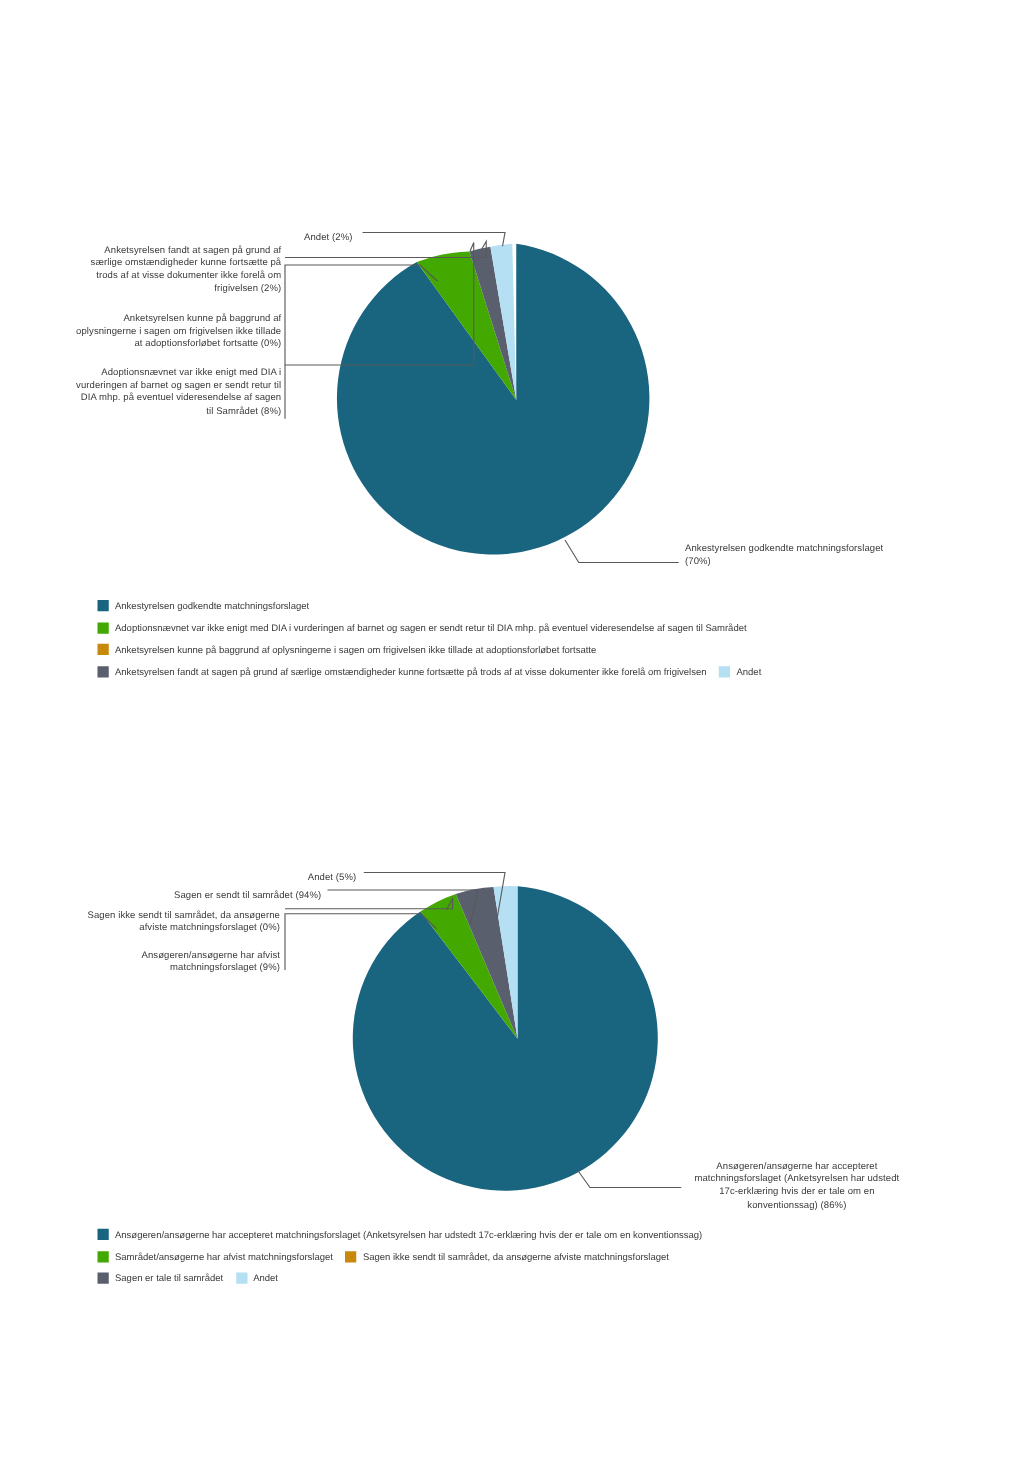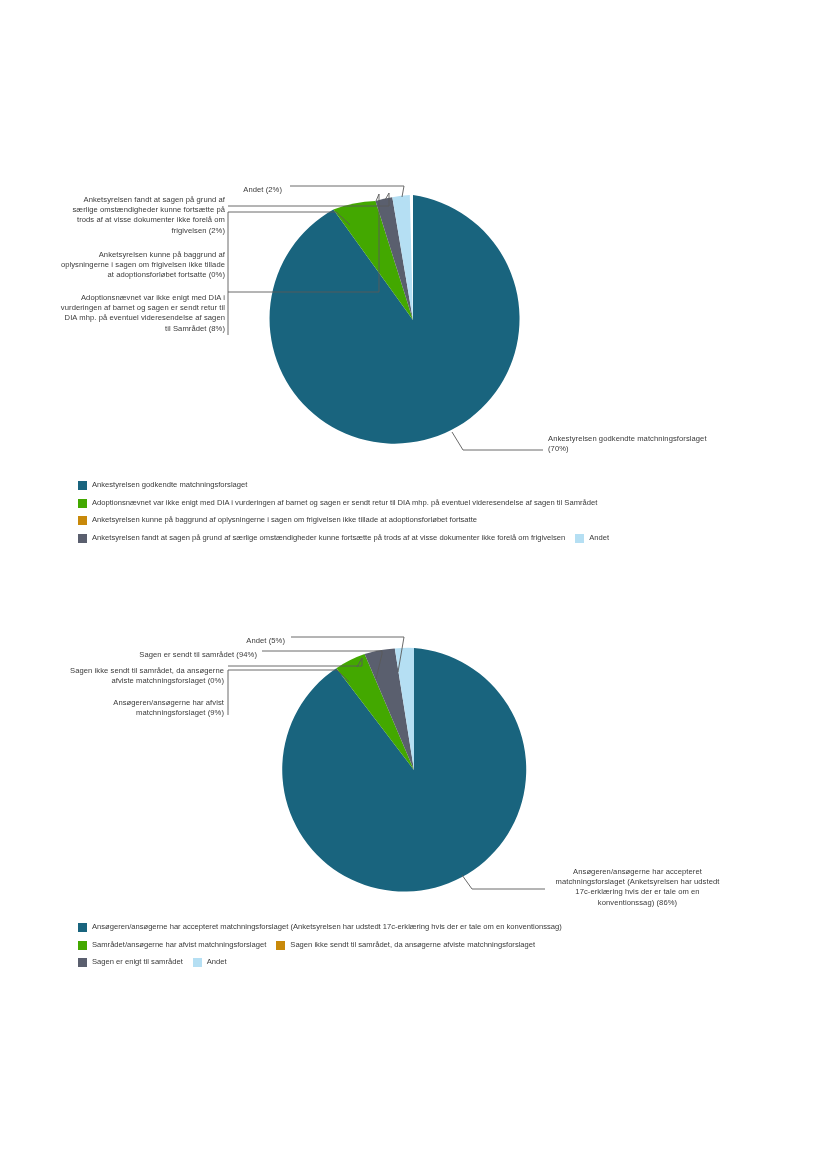--- a/index.html
+++ b/index.html
@@ -15,21 +15,21 @@
     color: #2b2b2b;
     overflow: hidden;
   }
 
   .chart-block {
     position: absolute;
     left: 0;
     width: 658px;
   }
   #chart-1 { top: 170px; height: 390px; }
-  #chart-2 { top: 622px; height: 360px; }
+  #chart-2 { top: 683px; height: 360px; }
 
   .pie-svg {
     position: absolute;
     left: 0;
     top: 0;
     overflow: visible;
   }
 
   .callout {
     position: absolute;
@@ -50,21 +50,21 @@
   }
   .legend-row {
     display: flex;
     flex-wrap: nowrap;
     align-items: center;
     margin-bottom: 7.5px;
     white-space: nowrap;
   }
   .legend-entry {
     display: inline-flex;
-    align-items: flex-end;
+    align-items: flex-start;
     margin-right: 10px;
   }
   .swatch {
     width: 9px;
     height: 9px;
     flex: 0 0 9px;
     margin-right: 5px;
     display: inline-block;
   }
   .legend-label { display: inline-block; }
@@ -193,21 +193,21 @@
         <span class="legend-label">Samrådet/ansøgerne har afvist matchningsforslaget</span>
       </span>
       <span class="legend-entry">
         <span class="swatch" style="background:#c8890a"></span>
         <span class="legend-label">Sagen ikke sendt til samrådet, da ansøgerne afviste matchningsforslaget</span>
       </span>
     </div>
     <div class="legend-row">
       <span class="legend-entry">
         <span class="swatch" style="background:#5a5f6e"></span>
-        <span class="legend-label">Sagen er enigt til samrådet</span>
+        <span class="legend-label">Sagen er tale til samrådet</span>
       </span>
       <span class="legend-entry">
         <span class="swatch" style="background:#b5dff3"></span>
         <span class="legend-label">Andet</span>
       </span>
     </div>
   </div>
 </div>
 
 </body></html>

